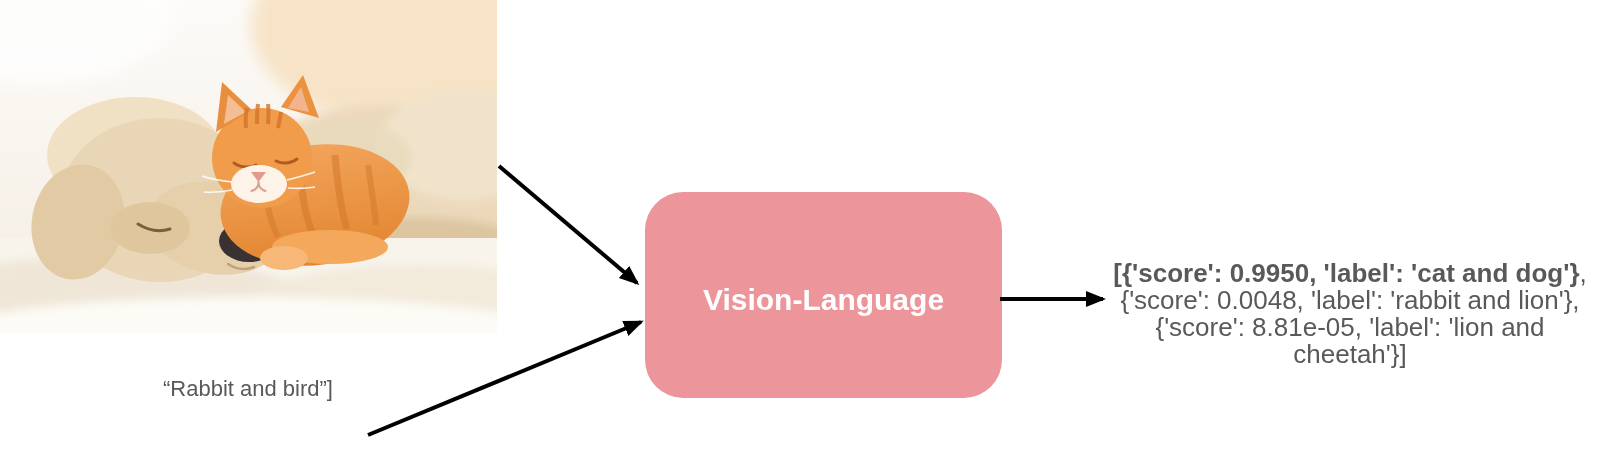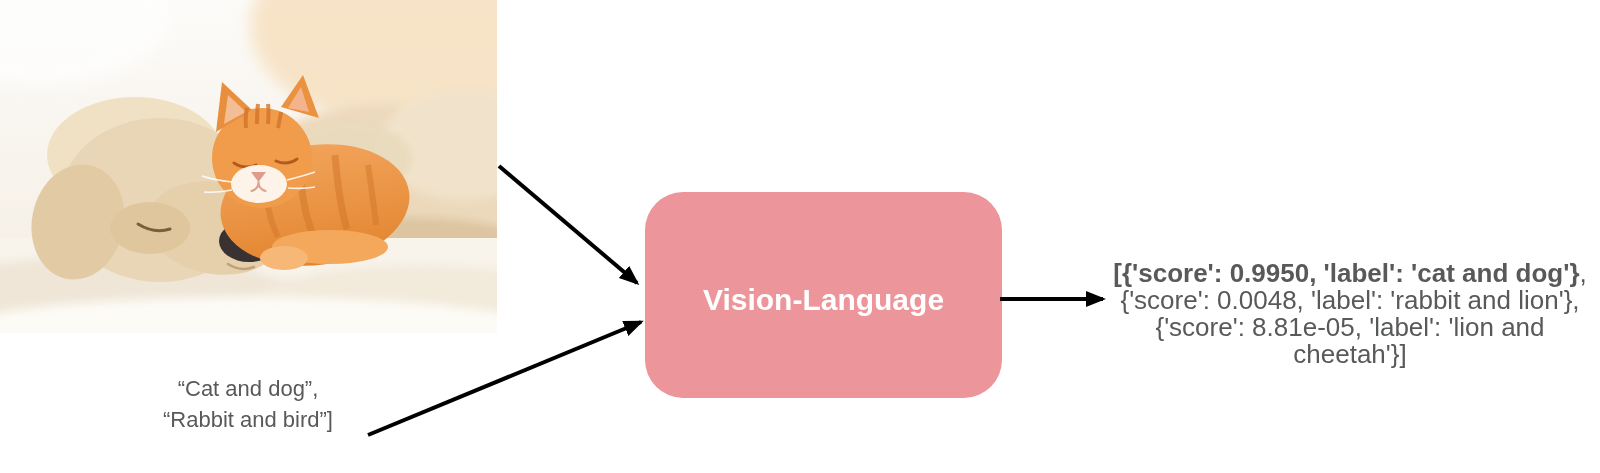--- a/index.html
+++ b/index.html
@@ -157,21 +157,20 @@
         <path d="M258.5,182 q 0,7 -7,9 M258.5,182 q 0,7 7,9" stroke="#d9a28f" stroke-width="2" fill="none" stroke-linecap="round"></path>
         <path d="M232,182 q -18,-2 -30,-6" stroke="#ffffff" stroke-width="1.6" fill="none" opacity="0.85"></path>
         <path d="M232,190 q -16,3 -28,2" stroke="#ffffff" stroke-width="1.6" fill="none" opacity="0.85"></path>
         <path d="M287,180 q 16,-4 28,-8" stroke="#ffffff" stroke-width="1.6" fill="none" opacity="0.85"></path>
         <path d="M288,188 q 16,1 27,-1" stroke="#ffffff" stroke-width="1.6" fill="none" opacity="0.85"></path>
       </g>
     </g>
   </svg>
 
   <div class="input-text">
-    <div>“Cat and dog”,</div>
     <div>“Rabbit and bird”]</div>
   </div>
 
   <div class="model-box">
     <div class="model-label">
       <div>Vision-Language</div>
     </div>
   </div>
 
   <div class="output-text">

